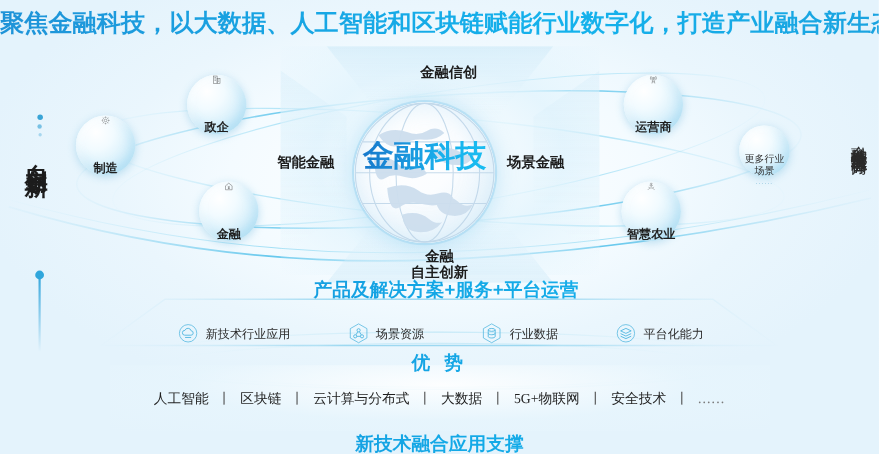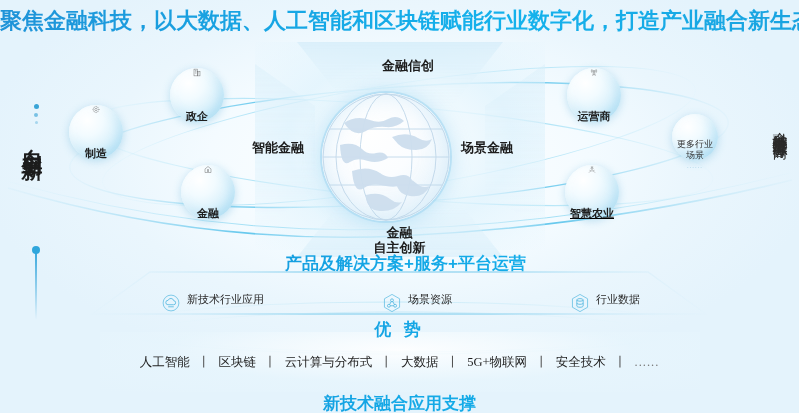--- a/index.html
+++ b/index.html
@@ -90,21 +90,21 @@
     display:flex;flex-direction:column;align-items:center;justify-content:center;
   }
   .node .ico{width:20px;height:20px;margin-bottom:1px;opacity:.8;}
   .node .nlabel{font-size:11px;font-weight:bold;color:#1f1f1f;white-space:nowrap;line-height:1;margin-top:33px;}
   .node.small .nlabel{font-size:9px;font-weight:normal;color:#333;}
   .node.small{width:46px;height:46px;}
   .node .dots{font-size:6px;color:#7fb9d6;letter-spacing:1px;margin-top:2px;}
   
   .caps{position:absolute;left:160px;top:288px;width:480px;height:30px;
         display:flex;align-items:center;justify-content:space-between;}
-  .cap{display:flex;align-items:flex-start;gap:5px;}
+  .cap{display:flex;align-items:center;gap:5px;}
   .cap .cico{width:22px;height:22px;flex:0 0 22px;}
   .cap .clbl{font-size:11px;color:#2b2b2b;white-space:nowrap;}
   .youshi{
     position:absolute;left:0;right:0;top:318px;text-align:center;
     font-size:17px;font-weight:bold;letter-spacing:4px;
     background:linear-gradient(90deg,#1a8ad4 0%,#14abe8 60%,#18b9f0 100%);
     -webkit-background-clip:text;background-clip:text;-webkit-text-fill-color:transparent;
   }
   
   .techrow{
@@ -196,20 +196,21 @@
       <g fill="#cddeee" opacity="0.95">
         <path d="M22 30 q12 -8 26 -3 q10 4 18 -1 q9 -5 16 2 q-8 7 -18 6 q-12 -1 -20 4 q-12 7 -22 -8 z"></path>
         <path d="M18 52 q14 -4 22 4 q6 6 14 4 q9 -2 12 5 q-10 6 -20 3 q-11 -4 -18 1 q-9 6 -10 -17 z"></path>
         <path d="M70 44 q14 -6 26 1 q8 5 14 1 q-4 11 -16 11 q-12 0 -18 -6 z"></path>
         <path d="M30 78 q16 -6 28 2 q8 6 18 3 q10 -3 14 4 q-12 9 -26 6 q-14 -4 -22 2 q-10 7 -12 -17 z"></path>
         <path d="M74 86 q12 -3 20 4 q6 6 14 3 q-6 12 -20 10 q-14 -2 -14 -17 z"></path>
         <path d="M44 102 q14 -4 24 4 q6 5 12 3 q-8 10 -22 9 q-14 -1 -14 -16 z"></path>
       </g>
     </svg>
   </div>
+  <div class="globetext">金融科技</div>
 
   <div class="clabel top">金融信创</div>
   <div class="clabel left">智能金融</div>
   <div class="clabel right">场景金融</div>
   <div class="clabel b1">金融</div>
   <div class="clabel b2">自主创新</div>
   <div class="bluebar">产品及解决方案+服务+平台运营</div>
 
   <svg class="platewrap" width="799" height="120" viewBox="0 0 799 120">
     <defs>
@@ -261,21 +262,21 @@
   <div class="node" style="left:567px;top:68px;">
     <svg class="ico" viewBox="0 0 24 24" fill="none" stroke="#4a4a4a" stroke-width="1.3">
       <circle cx="12" cy="8" r="1.6"></circle>
       <path d="M9.3 5.3a3.8 3.8 0 000 5.4M14.7 5.3a3.8 3.8 0 010 5.4"></path>
       <path d="M6.8 3a7.3 7.3 0 000 10M17.2 3a7.3 7.3 0 010 10"></path>
       <path d="M11 10 L8.5 21M13 10 L15.5 21M9.6 17h4.8"></path>
     </svg>
     <span class="nlabel">运营商</span>
   </div>
 
-  <div class="node" style="left:565px;top:165px;text-decoration:underline;">
+  <div class="node" style="left:565px;top:165px;">
     <svg class="ico" viewBox="0 0 24 24" fill="none" stroke="#4a4a4a" stroke-width="1.2">
       <path d="M12 3v9M9 5l3 2 3-2M8 9l4 2.4L16 9"></path>
       <path d="M4 20c2.5-3 5-4.5 8-4.5S17.5 17 20 20"></path>
       <path d="M6 13l2 3M18 13l-2 3"></path>
     </svg>
     <span class="nlabel">智慧农业</span>
   </div>
 
   <div class="node small" style="left:672px;top:114px;">
     <span class="nlabel" style="font-size:9px;line-height:11px;text-align:center;white-space:normal;width:40px;">更多行业场景</span>
@@ -307,20 +308,28 @@
     <div class="cap">
       <svg class="cico" viewBox="0 0 32 32" fill="none" stroke="#53b7e0" stroke-width="1.2">
         <path d="M16 3.5l11 6.3v12.4l-11 6.3-11-6.3V9.8z" opacity="0.85"></path>
         <ellipse cx="16" cy="11.5" rx="4.6" ry="1.9"></ellipse>
         <path d="M11.4 11.5v8.8c0 1.05 2.06 1.9 4.6 1.9s4.6-.85 4.6-1.9v-8.8"></path>
         <path d="M11.4 16c0 1.05 2.06 1.9 4.6 1.9s4.6-.85 4.6-1.9"></path>
       </svg>
       <span class="clbl">行业数据</span>
     </div>
 
+    <div class="cap">
+      <svg class="cico" viewBox="0 0 32 32" fill="none" stroke="#53b7e0" stroke-width="1.2">
+        <circle cx="16" cy="16" r="11.5" opacity="0.85"></circle>
+        <path d="M16 9.5l7 3.3-7 3.3-7-3.3z"></path>
+        <path d="M9 16.4l7 3.3 7-3.3M9 19.8l7 3.3 7-3.3"></path>
+      </svg>
+      <span class="clbl">平台化能力</span>
+    </div>
 
   </div>
 
   <div class="youshi">优 势</div>
 
   <div class="techrow">
     <span>人工智能</span>
     <span class="sep">丨</span>
     <span>区块链</span>
     <span class="sep">丨</span>

